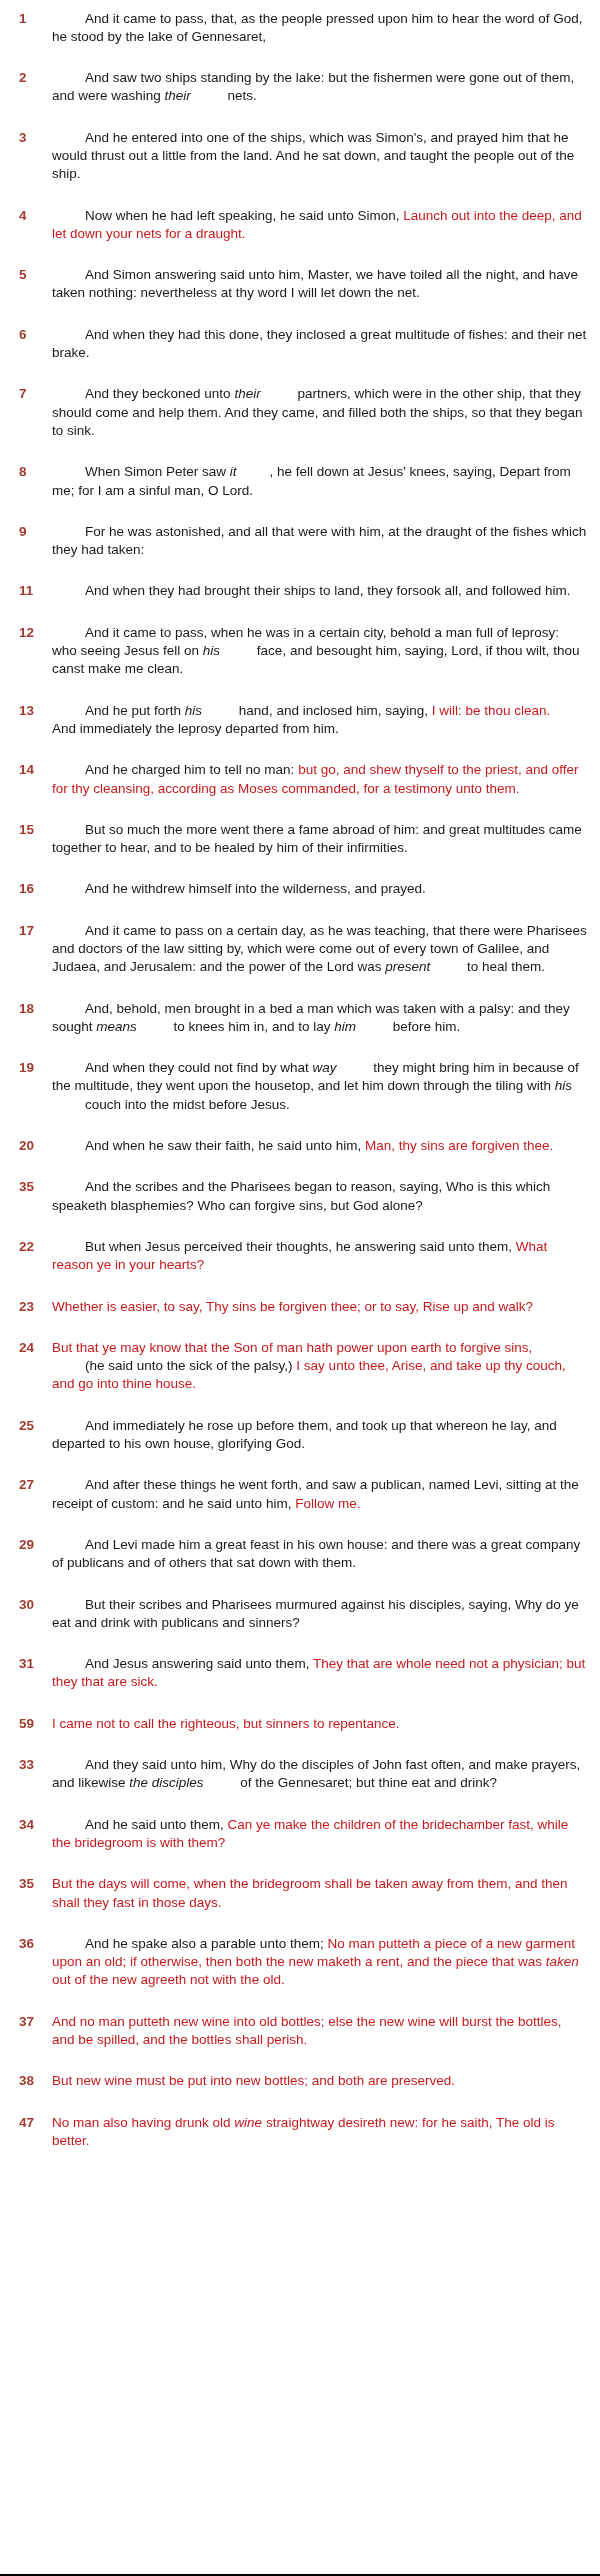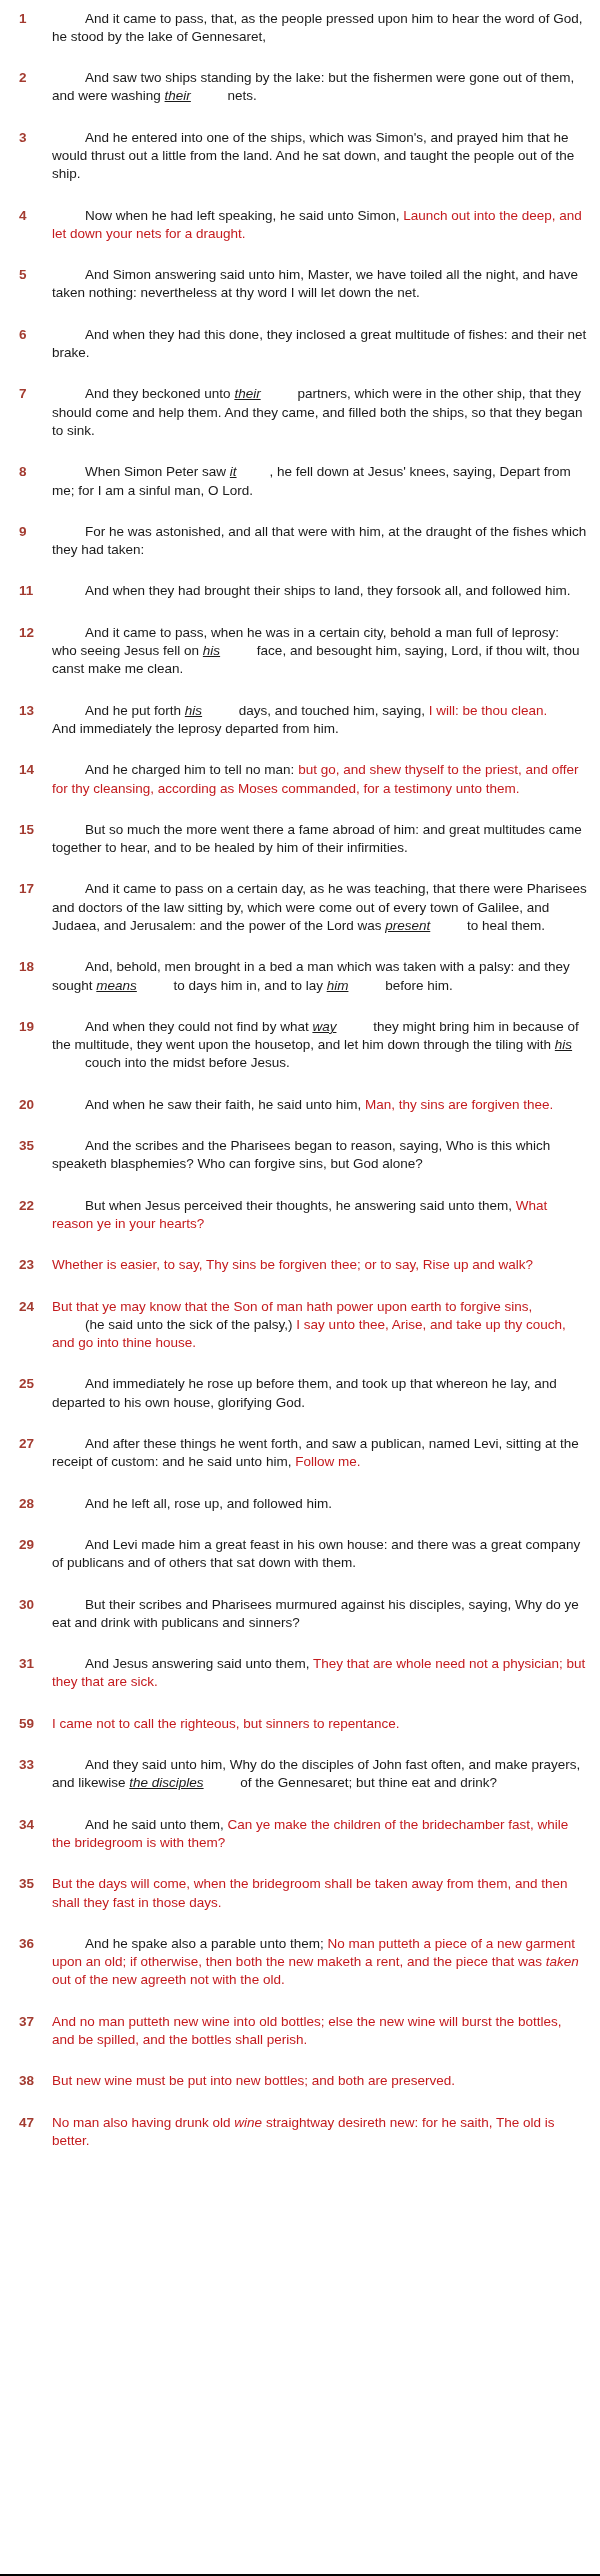--- a/index.html
+++ b/index.html
@@ -34,21 +34,21 @@
     font-weight: 700;
     color: var(--vnum, #a33b30);
     cursor: default;
   }
   .vtext {
     flex: 1 1 auto;
     padding-right: 12.7px;
     color: var(--body, #1a1a1a);
   }
   .seg-n  { color: var(--body, #1a1a1a); margin-left: 33px; }
-  .seg-i  { color: var(--body, #1a1a1a); font-style: italic; text-decoration: underline; }
+  .seg-i  { color: var(--body, #1a1a1a); font-style: italic; }
   .seg-r  { color: var(--red, #c41b1e); }
   .seg-ri { color: var(--red, #c41b1e); font-style: italic; margin-top: 26px; }
   .bottom-line {
     position: absolute;
     left: 0;
     bottom: 0;
     width: 100%;
     height: 1.6px;
     background: #000000;
   }
@@ -97,37 +97,41 @@
       <div class="verse">
         <span class="vnum">11</span>
         <span class="vtext"><span class="seg-n">And when they had brought their ships to land, they forsook all, and followed him.</span></span>
       </div>
       <div class="verse">
         <span class="vnum">12</span>
         <span class="vtext"><span class="seg-n">And it came to pass, when he was in a certain city, behold a man full of leprosy: who seeing Jesus fell on </span><span class="seg-i">his</span><span class="seg-n"> face, and besought him, saying, Lord, if thou wilt, thou canst make me clean.</span></span>
       </div>
       <div class="verse">
         <span class="vnum">13</span>
-        <span class="vtext"><span class="seg-n">And he put forth </span><span class="seg-i">his</span><span class="seg-n"> days, and touched him, saying, </span><span class="seg-r">I will: be thou clean.</span><span class="seg-n"> And immediately the leprosy departed from him.</span></span>
+        <span class="vtext"><span class="seg-n">And he put forth </span><span class="seg-i">his</span><span class="seg-n"> hand, and inclosed him, saying, </span><span class="seg-r">I will: be thou clean.</span><span class="seg-n"> And immediately the leprosy departed from him.</span></span>
       </div>
       <div class="verse">
         <span class="vnum">14</span>
         <span class="vtext"><span class="seg-n">And he charged him to tell no man: </span><span class="seg-r">but go, and shew thyself to the priest, and offer for thy cleansing, according as Moses commanded, for a testimony unto them.</span></span>
       </div>
       <div class="verse">
         <span class="vnum">15</span>
         <span class="vtext"><span class="seg-n">But so much the more went there a fame abroad of him: and great multitudes came together to hear, and to be healed by him of their infirmities.</span></span>
       </div>
       <div class="verse">
+        <span class="vnum">16</span>
+        <span class="vtext"><span class="seg-n">And he withdrew himself into the wilderness, and prayed.</span></span>
+      </div>
+      <div class="verse">
         <span class="vnum">17</span>
         <span class="vtext"><span class="seg-n">And it came to pass on a certain day, as he was teaching, that there were Pharisees and doctors of the law sitting by, which were come out of every town of Galilee, and Judaea, and Jerusalem: and the power of the Lord was </span><span class="seg-i">present</span><span class="seg-n"> to heal them.</span></span>
       </div>
       <div class="verse">
         <span class="vnum">18</span>
-        <span class="vtext"><span class="seg-n">And, behold, men brought in a bed a man which was taken with a palsy: and they sought </span><span class="seg-i">means</span><span class="seg-n"> to days him in, and to lay </span><span class="seg-i">him</span><span class="seg-n"> before him.</span></span>
+        <span class="vtext"><span class="seg-n">And, behold, men brought in a bed a man which was taken with a palsy: and they sought </span><span class="seg-i">means</span><span class="seg-n"> to knees him in, and to lay </span><span class="seg-i">him</span><span class="seg-n"> before him.</span></span>
       </div>
       <div class="verse">
         <span class="vnum">19</span>
         <span class="vtext"><span class="seg-n">And when they could not find by what </span><span class="seg-i">way</span><span class="seg-n"> they might bring him in because of the multitude, they went upon the housetop, and let him down through the tiling with </span><span class="seg-i">his</span><span class="seg-n"> couch into the midst before Jesus.</span></span>
       </div>
       <div class="verse">
         <span class="vnum">20</span>
         <span class="vtext"><span class="seg-n">And when he saw their faith, he said unto him, </span><span class="seg-r">Man, thy sins are forgiven thee.</span></span>
       </div>
       <div class="verse">
@@ -146,24 +150,20 @@
         <span class="vnum">24</span>
         <span class="vtext"><span class="seg-r">But that ye may know that the Son of man hath power upon earth to forgive sins, </span><span class="seg-n">(he said unto the sick of the palsy,) </span><span class="seg-r">I say unto thee, Arise, and take up thy couch, and go into thine house.</span></span>
       </div>
       <div class="verse">
         <span class="vnum">25</span>
         <span class="vtext"><span class="seg-n">And immediately he rose up before them, and took up that whereon he lay, and departed to his own house, glorifying God.</span></span>
       </div>
       <div class="verse">
         <span class="vnum">27</span>
         <span class="vtext"><span class="seg-n">And after these things he went forth, and saw a publican, named Levi, sitting at the receipt of custom: and he said unto him, </span><span class="seg-r">Follow me.</span></span>
-      </div>
-      <div class="verse">
-        <span class="vnum">28</span>
-        <span class="vtext"><span class="seg-n">And he left all, rose up, and followed him.</span></span>
       </div>
       <div class="verse">
         <span class="vnum">29</span>
         <span class="vtext"><span class="seg-n">And Levi made him a great feast in his own house: and there was a great company of publicans and of others that sat down with them.</span></span>
       </div>
       <div class="verse">
         <span class="vnum">30</span>
         <span class="vtext"><span class="seg-n">But their scribes and Pharisees murmured against his disciples, saying, Why do ye eat and drink with publicans and sinners?</span></span>
       </div>
       <div class="verse">

